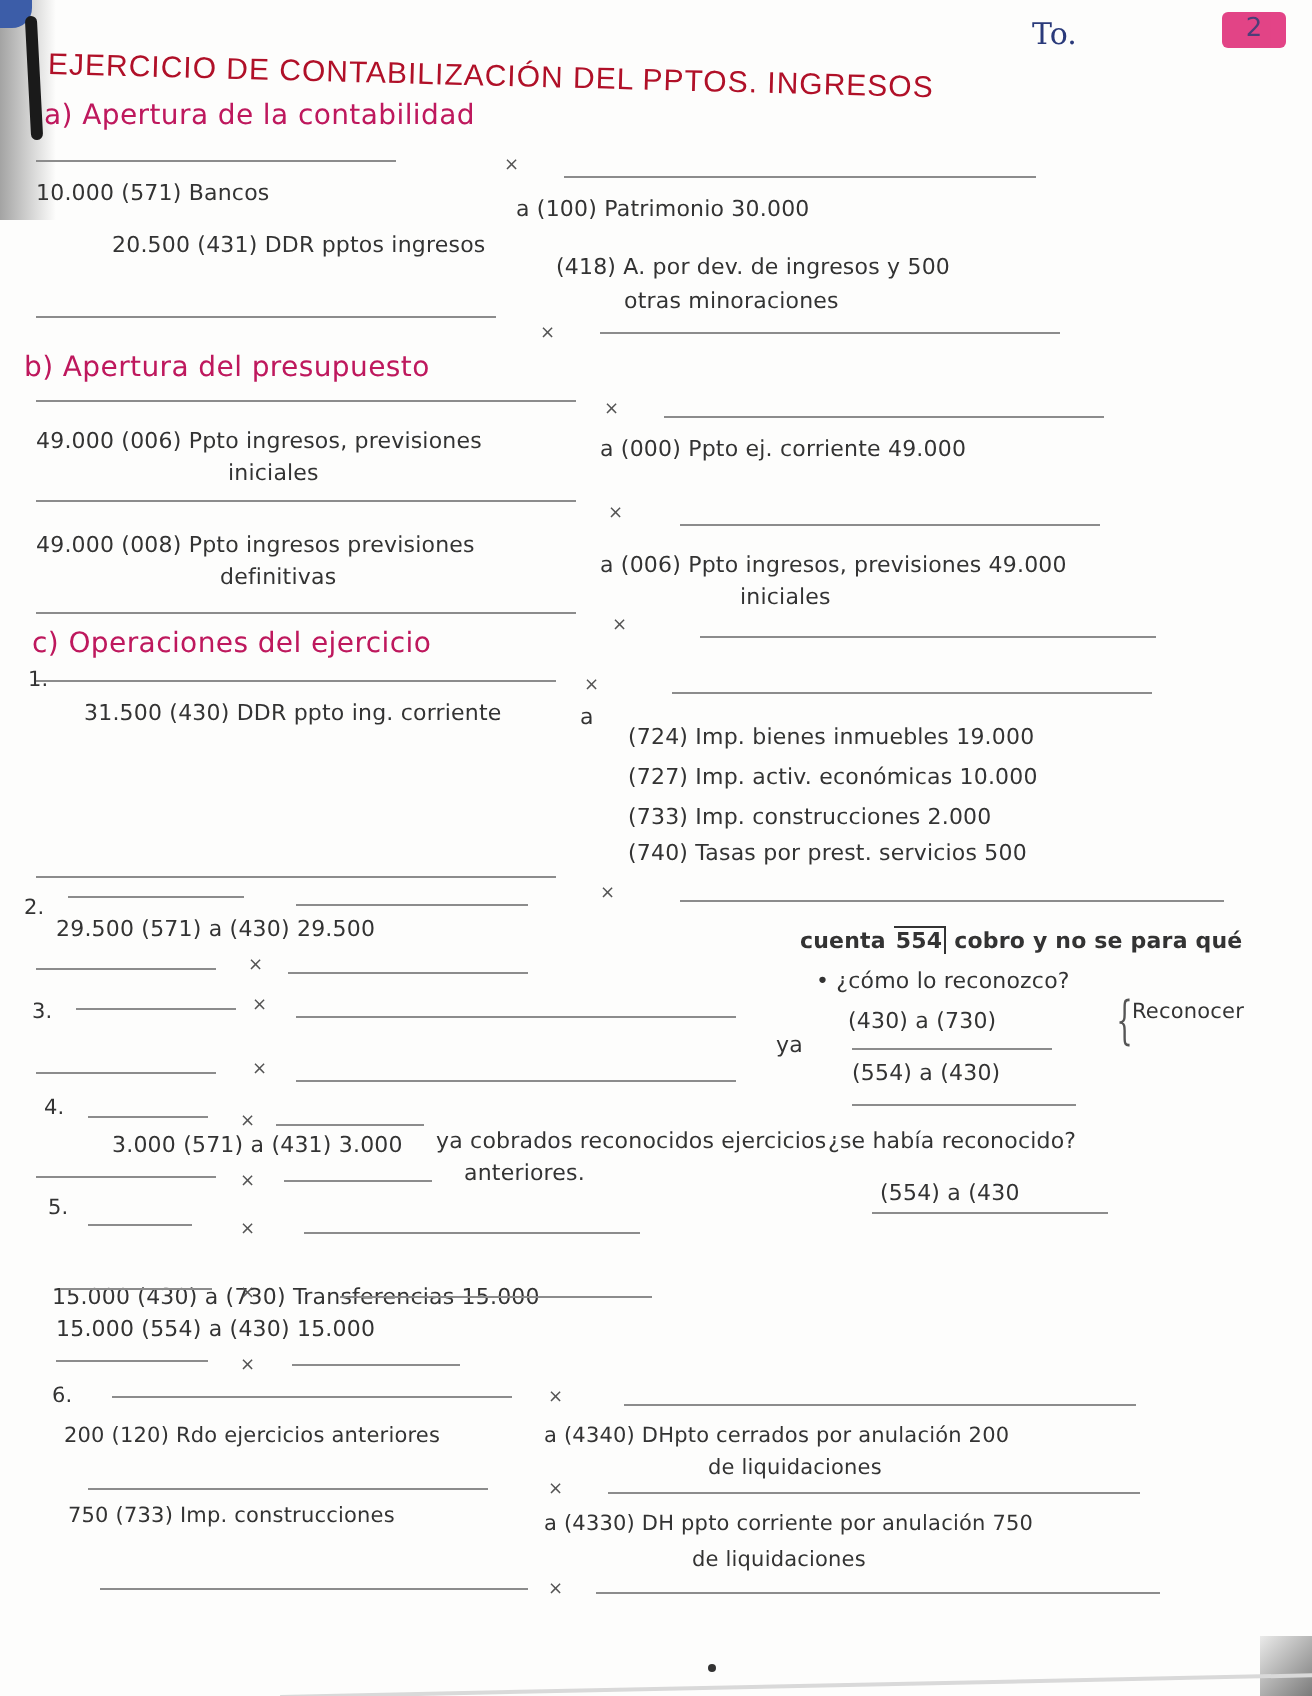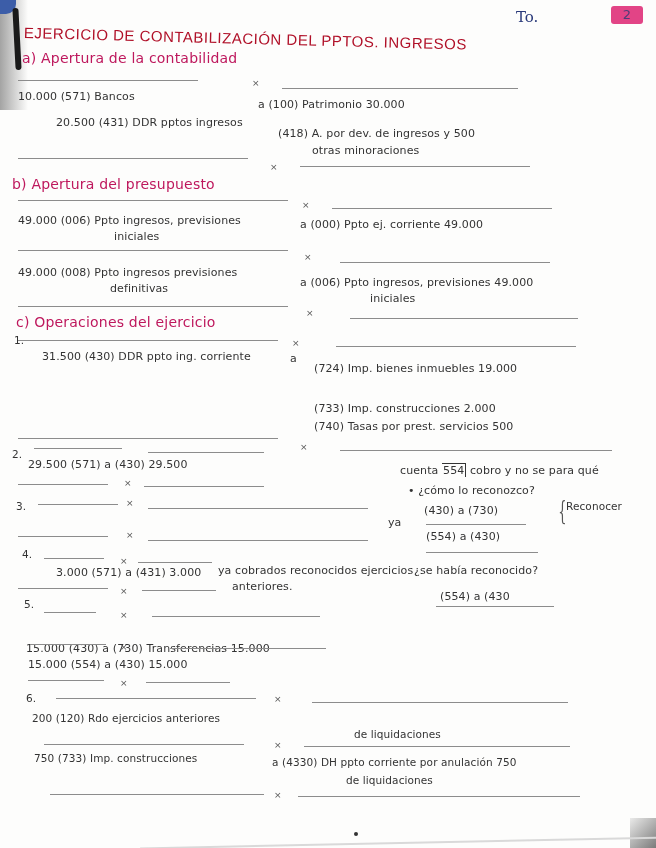--- a/index.html
+++ b/index.html
@@ -119,20 +119,21 @@
   <div class="rule" style="left:350px;top:318px;width:228px;"></div>
 
   <div class="section" style="left:16px;top:314px;">c) Operaciones del ejercicio</div>
   <div class="hw small" style="left:14px;top:334px;">1.</div>
   <div class="rule" style="left:18px;top:340px;width:260px;"></div>
   <div class="mark" style="left:292px;top:338px;">×</div>
   <div class="rule" style="left:336px;top:346px;width:240px;"></div>
   <div class="hw" style="left:18px;top:350px;margin-left:24px;">31.500 (430) DDR ppto ing. corriente</div>
   <div class="hw" style="left:290px;top:352px;">a</div>
   <div class="hw" style="left:314px;top:362px;">(724) Imp. bienes inmuebles 19.000</div>
+  <div class="hw" style="left:314px;top:382px;">(727) Imp. activ. económicas 10.000</div>
   <div class="hw" style="left:314px;top:402px;">(733) Imp. construcciones 2.000</div>
   <div class="hw" style="left:314px;top:420px;">(740) Tasas por prest. servicios 500</div>
   <div class="rule" style="left:18px;top:438px;width:260px;"></div>
   <div class="mark" style="left:300px;top:442px;">×</div>
   <div class="rule" style="left:340px;top:450px;width:272px;"></div>
 
   <div class="hw small" style="left:12px;top:448px;">2.</div>
   <div class="rule" style="left:34px;top:448px;width:88px;"></div>
   <div class="rule" style="left:148px;top:452px;width:116px;"></div>
   <div class="hw" style="left:28px;top:458px;">29.500 (571) a (430) 29.500</div>
@@ -142,21 +143,21 @@
 
   <div class="hw small" style="left:16px;top:500px;">3.</div>
   <div class="rule" style="left:38px;top:504px;width:80px;"></div>
   <div class="mark" style="left:126px;top:498px;">×</div>
   <div class="rule" style="left:148px;top:508px;width:220px;"></div>
   <div class="hw" style="left:388px;top:516px;">ya</div>
   <div class="rule" style="left:18px;top:536px;width:90px;"></div>
   <div class="mark" style="left:126px;top:530px;">×</div>
   <div class="rule" style="left:148px;top:540px;width:220px;"></div>
 
-  <div class="hw" style="left:400px;top:464px;">
+  <div class="hw" style="left:400px;top:464px;font-weight:bold;">
     <span>cuenta</span>
     <span class="boxed">554</span>
     <span>cobro y no se para qué</span>
   </div>
   <div class="hw" style="left:408px;top:484px;">• ¿cómo lo reconozco?</div>
   <div class="hw" style="left:424px;top:504px;">(430) a (730)</div>
   <div class="brace" style="left:554px;top:496px;">{</div>
   <div class="hw small" style="left:566px;top:500px;">Reconocer</div>
   <div class="rule" style="left:426px;top:524px;width:100px;"></div>
   <div class="hw" style="left:426px;top:530px;">(554) a (430)</div>
@@ -187,20 +188,21 @@
   <div class="hw" style="left:28px;top:658px;">15.000 (554) a (430) 15.000</div>
   <div class="rule" style="left:28px;top:680px;width:76px;"></div>
   <div class="mark" style="left:120px;top:678px;">×</div>
   <div class="rule" style="left:146px;top:682px;width:84px;"></div>
 
   <div class="hw small" style="left:26px;top:692px;">6.</div>
   <div class="rule" style="left:56px;top:698px;width:200px;"></div>
   <div class="mark" style="left:274px;top:694px;">×</div>
   <div class="rule" style="left:312px;top:702px;width:256px;"></div>
   <div class="hw small" style="left:32px;top:712px;">200 (120) Rdo ejercicios anteriores</div>
+  <div class="hw small" style="left:272px;top:712px;">a (4340) DHpto cerrados por anulación 200</div>
   <div class="hw small" style="left:354px;top:728px;">de liquidaciones</div>
   <div class="rule" style="left:44px;top:744px;width:200px;"></div>
   <div class="mark" style="left:274px;top:740px;">×</div>
   <div class="rule" style="left:304px;top:746px;width:266px;"></div>
   <div class="hw small" style="left:34px;top:752px;">750 (733) Imp. construcciones</div>
   <div class="hw small" style="left:272px;top:756px;">a (4330) DH ppto corriente por anulación 750</div>
   <div class="hw small" style="left:346px;top:774px;">de liquidaciones</div>
   <div class="rule" style="left:50px;top:794px;width:214px;"></div>
   <div class="mark" style="left:274px;top:790px;">×</div>
   <div class="rule" style="left:298px;top:796px;width:282px;"></div>

